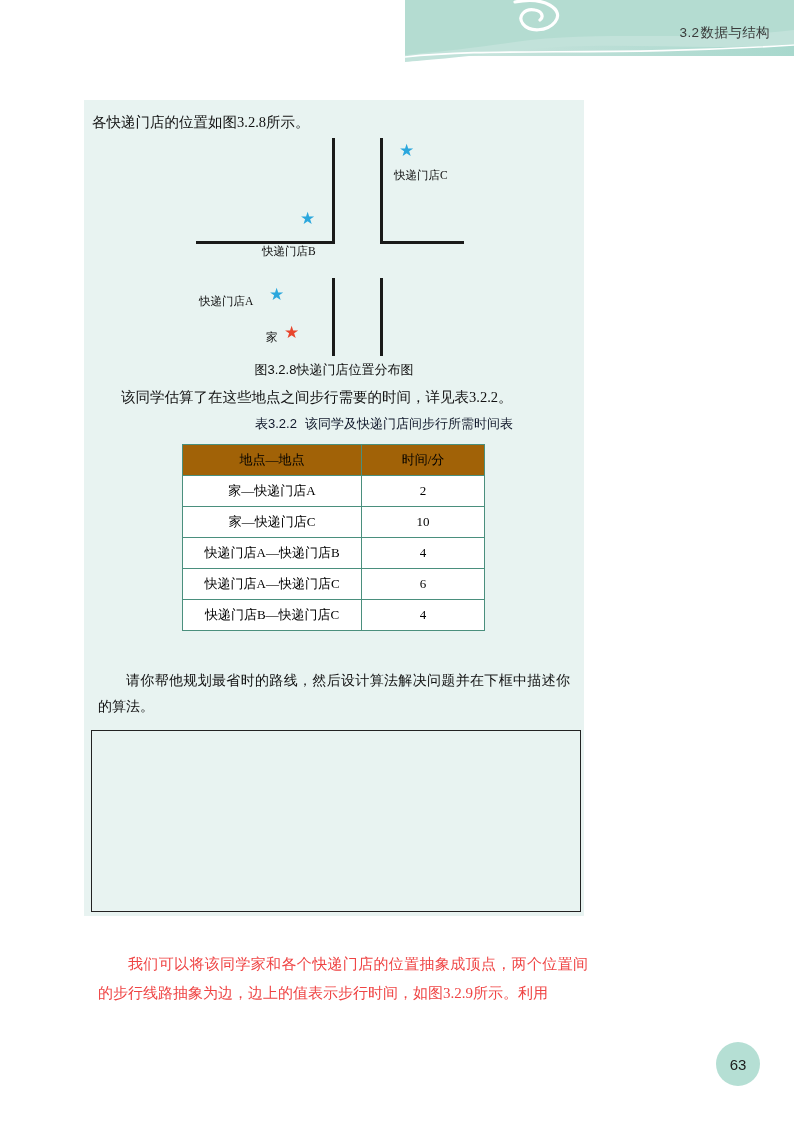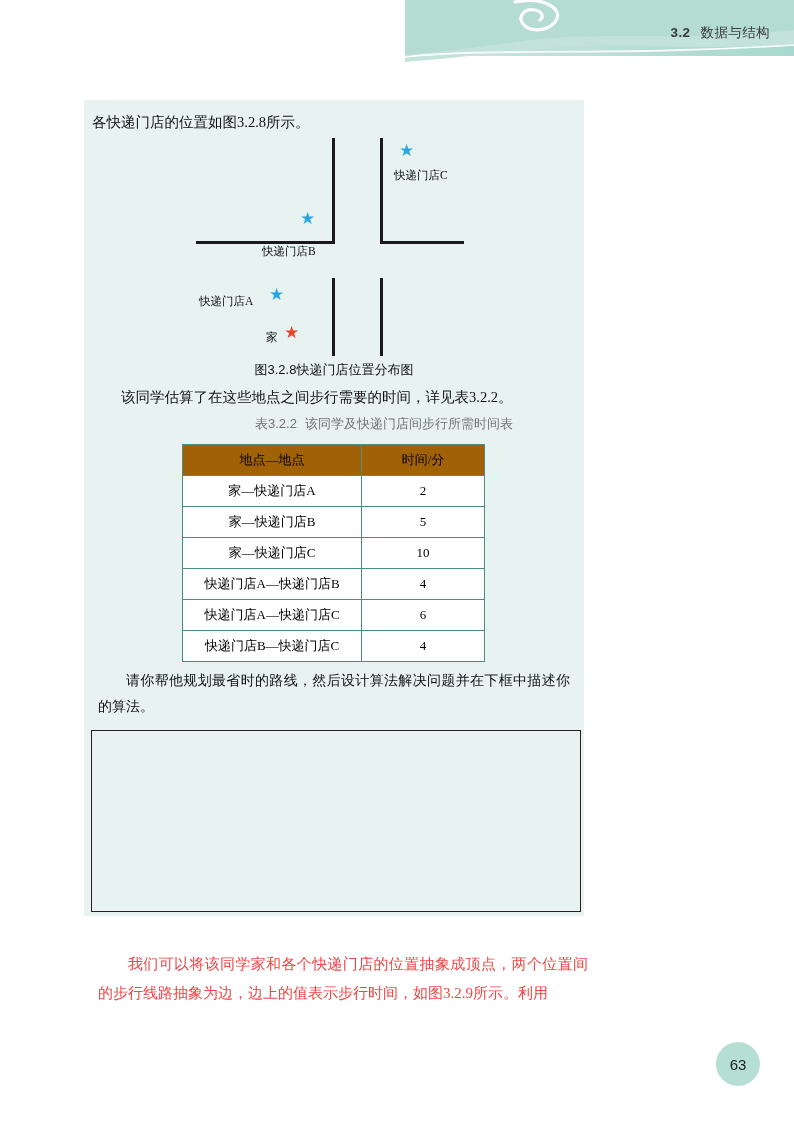--- a/index.html
+++ b/index.html
@@ -36,21 +36,21 @@
   }
   .header-title {
     position: absolute;
     top: 24px;
     right: 24px;
     font-size: 13.5px;
     color: #3a3a3a;
     letter-spacing: 0.4px;
     font-family: "Liberation Sans", sans-serif;
   }
-  .header-title .sec-num { margin-right: 10px; font-weight: bold; }
+  .header-title .sec-num { margin-right: 1px; }
 
   
   .content-panel {
     position: absolute;
     left: 84px;
     top: 100px;
     width: 500px;
     height: 816px;
     background: #e8f3f1;
   }
@@ -99,21 +99,21 @@
   }
   .fig-caption .cap-num { }
 
   
   .tbl-caption {
     position: absolute;
     width: 600px;
     left: 84px;
     text-align: center;
     font-size: 13px;
-    color: #737373;
+    color: #0f172a;
     font-family: "Liberation Sans", sans-serif;
   }
   .tbl-caption .cap-num { margin-right: 8px; }
 
   table.data-table {
     position: absolute;
     left: 182px;
     top: 444px;
     width: 303px;
     border-collapse: collapse;
@@ -254,24 +254,20 @@
       <th class="col-a">地点—地点</th>
       <th class="col-b">时间/分</th>
     </tr>
   </thead>
   <tbody>
     <tr>
       <td class="col-a">家—快递门店A</td>
       <td class="col-b">2</td>
     </tr>
     <tr>
-      <td class="col-a">家—快递门店B</td>
-      <td class="col-b">5</td>
-    </tr>
-    <tr>
       <td class="col-a">家—快递门店C</td>
       <td class="col-b">10</td>
     </tr>
     <tr>
       <td class="col-a">快递门店A—快递门店B</td>
       <td class="col-b">4</td>
     </tr>
     <tr>
       <td class="col-a">快递门店A—快递门店C</td>
       <td class="col-b">6</td>

